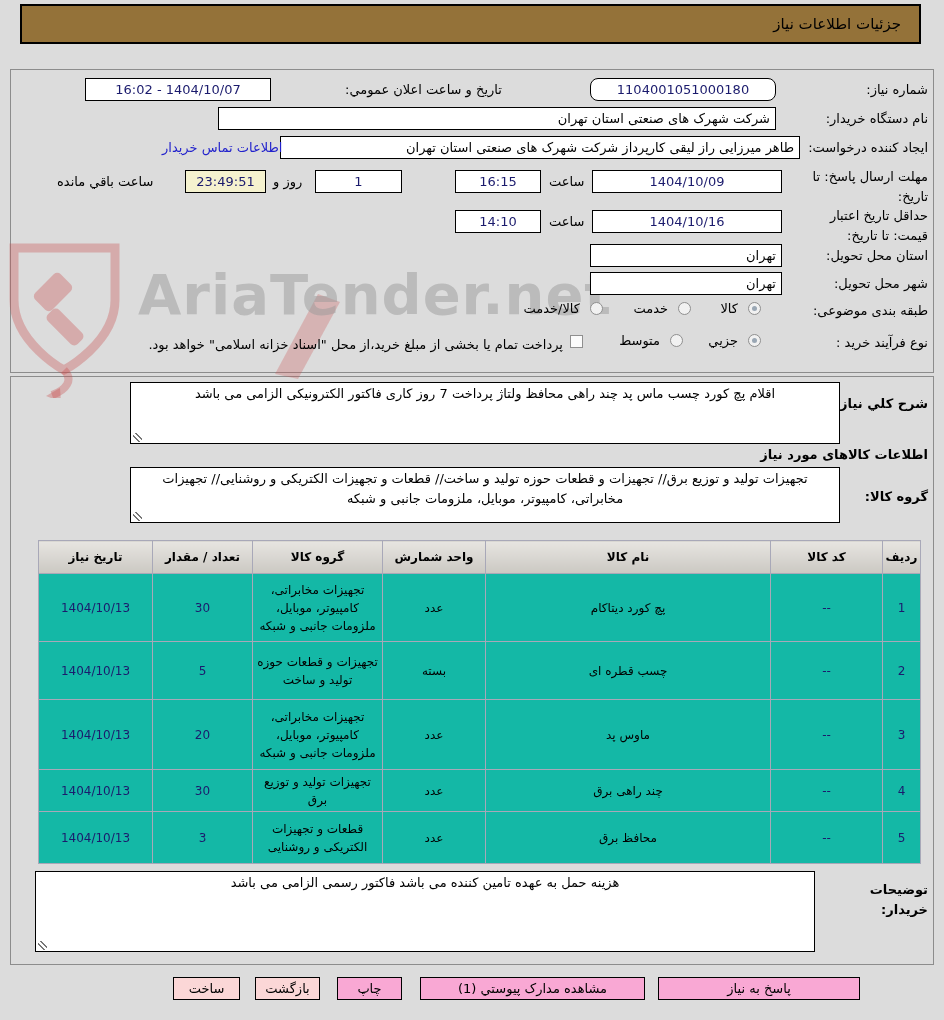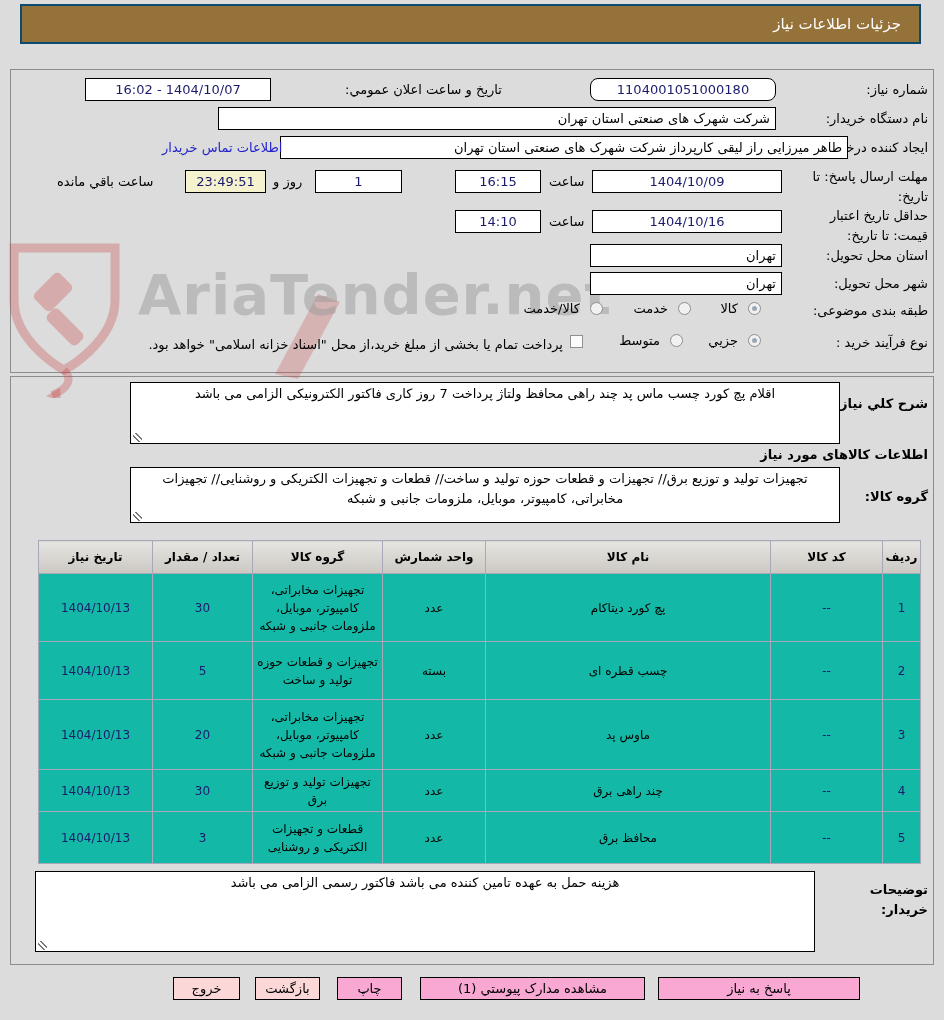--- a/index.html
+++ b/index.html
@@ -1,19 +1,19 @@
 <!DOCTYPE html>
 <html lang="fa"><head>
 <meta charset="utf-8">
 <style>
   html,body{margin:0;padding:0;}
   body{background:#dcdcdc;font-family:"DejaVu Sans",sans-serif;direction:rtl;}
   .page{position:relative;width:944px;height:1020px;background:#dcdcdc;overflow:hidden;}
   .titlebar{position:absolute;left:20px;top:4px;width:901px;height:40px;background:#947239;
-    border:2px solid #0c4a6e;color:#ffffff;font-size:15px;display:flex;align-items:center;
+    border:2px solid #000000;color:#000000;font-size:15px;display:flex;align-items:center;
     padding-right:18px;box-sizing:border-box;z-index:2;}
   .panel{position:absolute;border:1px solid #8c8c8c;z-index:0;}
   .lbl{position:absolute;font-size:13px;color:#000;z-index:2;white-space:nowrap;}
   .wrap{white-space:normal;line-height:1.5;text-align:right;}
   .b{font-weight:bold;}
   .ibox{position:absolute;background:#fff;border:1px solid #000;box-sizing:border-box;height:23px;
     font-size:13px;display:flex;align-items:center;justify-content:center;z-index:2;}
   .ibox.rt{justify-content:flex-start;padding:0 5px;}
   .vnum{color:#1b1b6d;}
   .yellow{background:#f5f2cf;}
@@ -74,21 +74,21 @@
 
   <span class="lbl" style="right:16px;top:82px;">شماره نیاز:</span>
   <div class="ibox vnum" style="left:590px;top:78px;width:186px;border-radius:8px;">1104001051000180</div>
   <span class="lbl" style="left:345px;top:82px;">تاریخ و ساعت اعلان عمومي:</span>
   <div class="ibox vnum" style="left:85px;top:78px;width:186px;">1404/10/07 - 16:02</div>
 
   <span class="lbl" style="right:16px;top:111px;">نام دستگاه خریدار:</span>
   <div class="ibox rt" style="left:218px;top:107px;width:558px;">شرکت شهرک های صنعتی استان تهران</div>
 
   <span class="lbl" style="right:16px;top:140px;">ایجاد کننده درخواست:</span>
-  <div class="ibox rt" style="left:280px;top:136px;width:568px;">طاهر  میرزایی راز لیقی کارپرداز شرکت شهرک های صنعتی استان تهران</div>
+  <div class="ibox rt" style="left:280px;top:136px;width:520px;">طاهر  میرزایی راز لیقی کارپرداز شرکت شهرک های صنعتی استان تهران</div>
   <span class="link" style="left:162px;top:140px;">اطلاعات تماس خریدار</span>
 
   <span class="lbl wrap" style="right:16px;top:167px;width:125px;">مهلت ارسال پاسخ: تا تاریخ:</span>
   <div class="ibox vnum" style="left:592px;top:170px;width:190px;">1404/10/09</div>
   <span class="lbl" style="left:549px;top:174px;">ساعت</span>
   <div class="ibox vnum" style="left:455px;top:170px;width:86px;">16:15</div>
   <div class="ibox vnum" style="left:315px;top:170px;width:87px;">1</div>
   <span class="lbl" style="left:273px;top:174px;">روز و</span>
   <div class="ibox vnum yellow" style="left:185px;top:170px;width:81px;">23:49:51</div>
   <span class="lbl" style="left:57px;top:174px;">ساعت باقي مانده</span>
@@ -221,15 +221,15 @@
   <span class="lbl b wrap" style="right:16px;top:880px;width:78px;">توضیحات خریدار:</span>
   <div class="tarea" style="left:35px;top:871px;width:780px;height:81px;">
     <span>هزینه حمل به عهده تامین کننده می باشد فاکتور رسمی الزامی  می باشد</span>
     <span class="rhandle"></span>
   </div>
 
   <div class="btn green" style="left:658px;width:202px;">پاسخ به نیاز</div>
   <div class="btn green" style="left:420px;width:225px;">مشاهده مدارک پیوستي (1)</div>
   <div class="btn green" style="left:337px;width:65px;">چاپ</div>
   <div class="btn pink" style="left:255px;width:65px;">بازگشت</div>
-  <div class="btn pink" style="left:173px;width:67px;">خروج</div>
+  <div class="btn pink" style="left:173px;width:67px;">ساخت</div>
 
 </div>
 
 </body></html>

